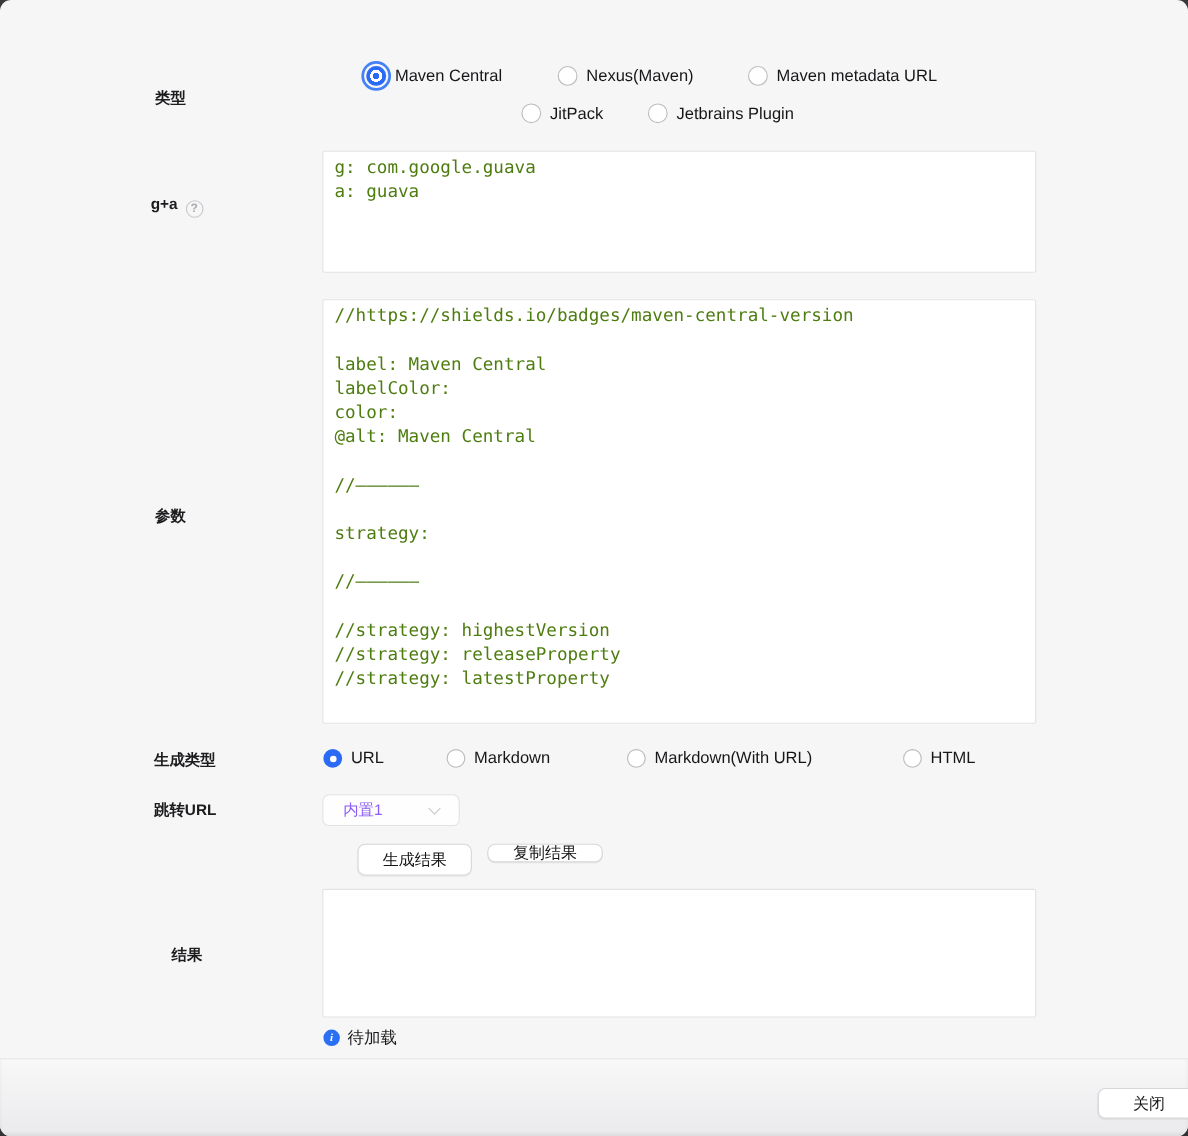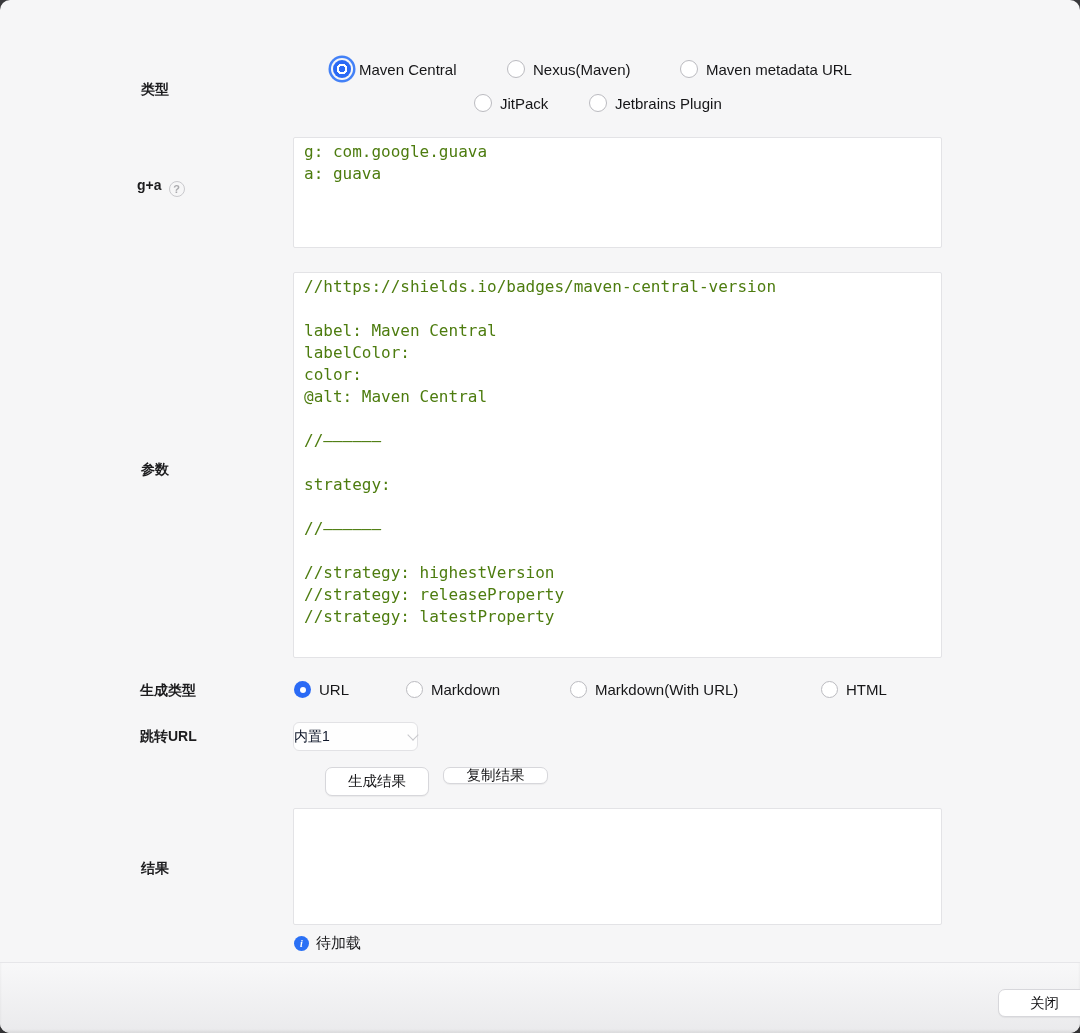--- a/index.html
+++ b/index.html
@@ -56,22 +56,22 @@
 
   .help {
     display:inline-flex; width:16px; height:16px; border:1px solid #c9c9cd; border-radius:50%;
     color:#aaaaae; font-size:11px; align-items:center; justify-content:center;
     margin-left:7px; vertical-align:-3px; background:transparent;
   }
 
   .dropdown {
     position:absolute; left:293px; top:722px; width:125px; height:29px;
     background:#fefefe; border:1px solid #e2e2e5; border-radius:6px;
-    display:flex; align-items:center; padding:0 0;
-    font-size:14px; color:#0f172a;
+    display:flex; align-items:center; padding:0 18px;
+    font-size:14px; color:#8b5cf6;
   }
   .chev {
     width:8px; height:8px; margin-left:auto; margin-top:-4px;
     border-left:1.5px solid #c8c8cc; border-bottom:1.5px solid #c8c8cc;
     transform:rotate(-45deg);
   }
 
   .btn {
     position:absolute; background:#fff; border:1px solid #d7d7db; border-radius:7px;
     font-size:14.5px; color:#141416; display:flex; align-items:center; justify-content:center;
@@ -166,21 +166,21 @@
 
   <span class="field-label" style="left:140px; top:728px">跳转URL</span>
   <div class="dropdown">
     <span>内置1</span>
     <span class="chev"></span>
   </div>
 
   <div class="btn" style="left:293px; top:767px; width:104px; height:29px">生成结果</div>
   <div class="btn" style="left:411px; top:767px; width:105px; height:17px">复制结果</div>
 
-  <span class="field-label" style="left:141px; top:860px">结果</span>
+  <span class="field-label" style="left:156px; top:860px">结果</span>
   <textarea class="ta" style="left: 293px; top: 808px; width: 649px; height: 117px;" spellcheck="false"></textarea>
 
   <div class="status">
     <span class="info-icon">i</span>
     <span class="status-text">待加载</span>
   </div>
 
   <div class="footer"></div>
   <div class="btn" style="left:966px; top:989px; width:93px; height:28px">关闭</div>
 

